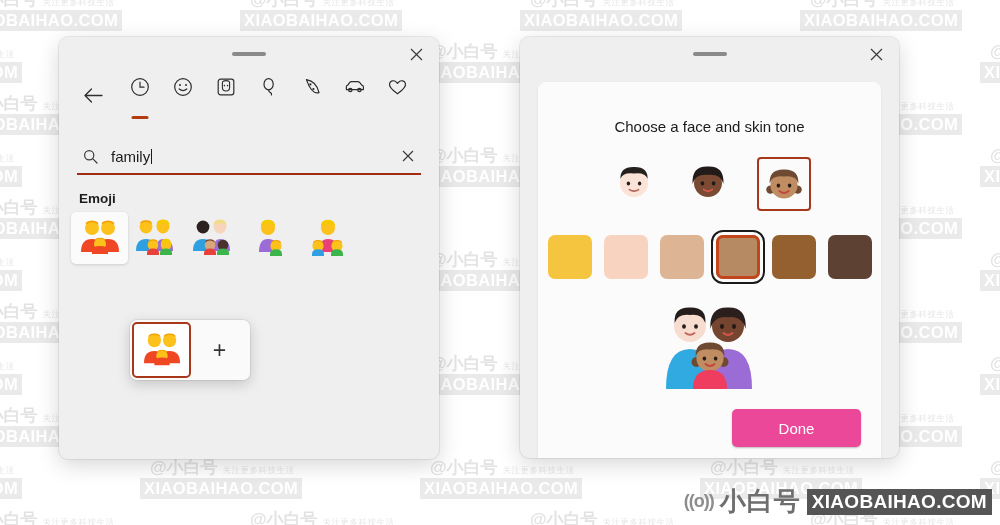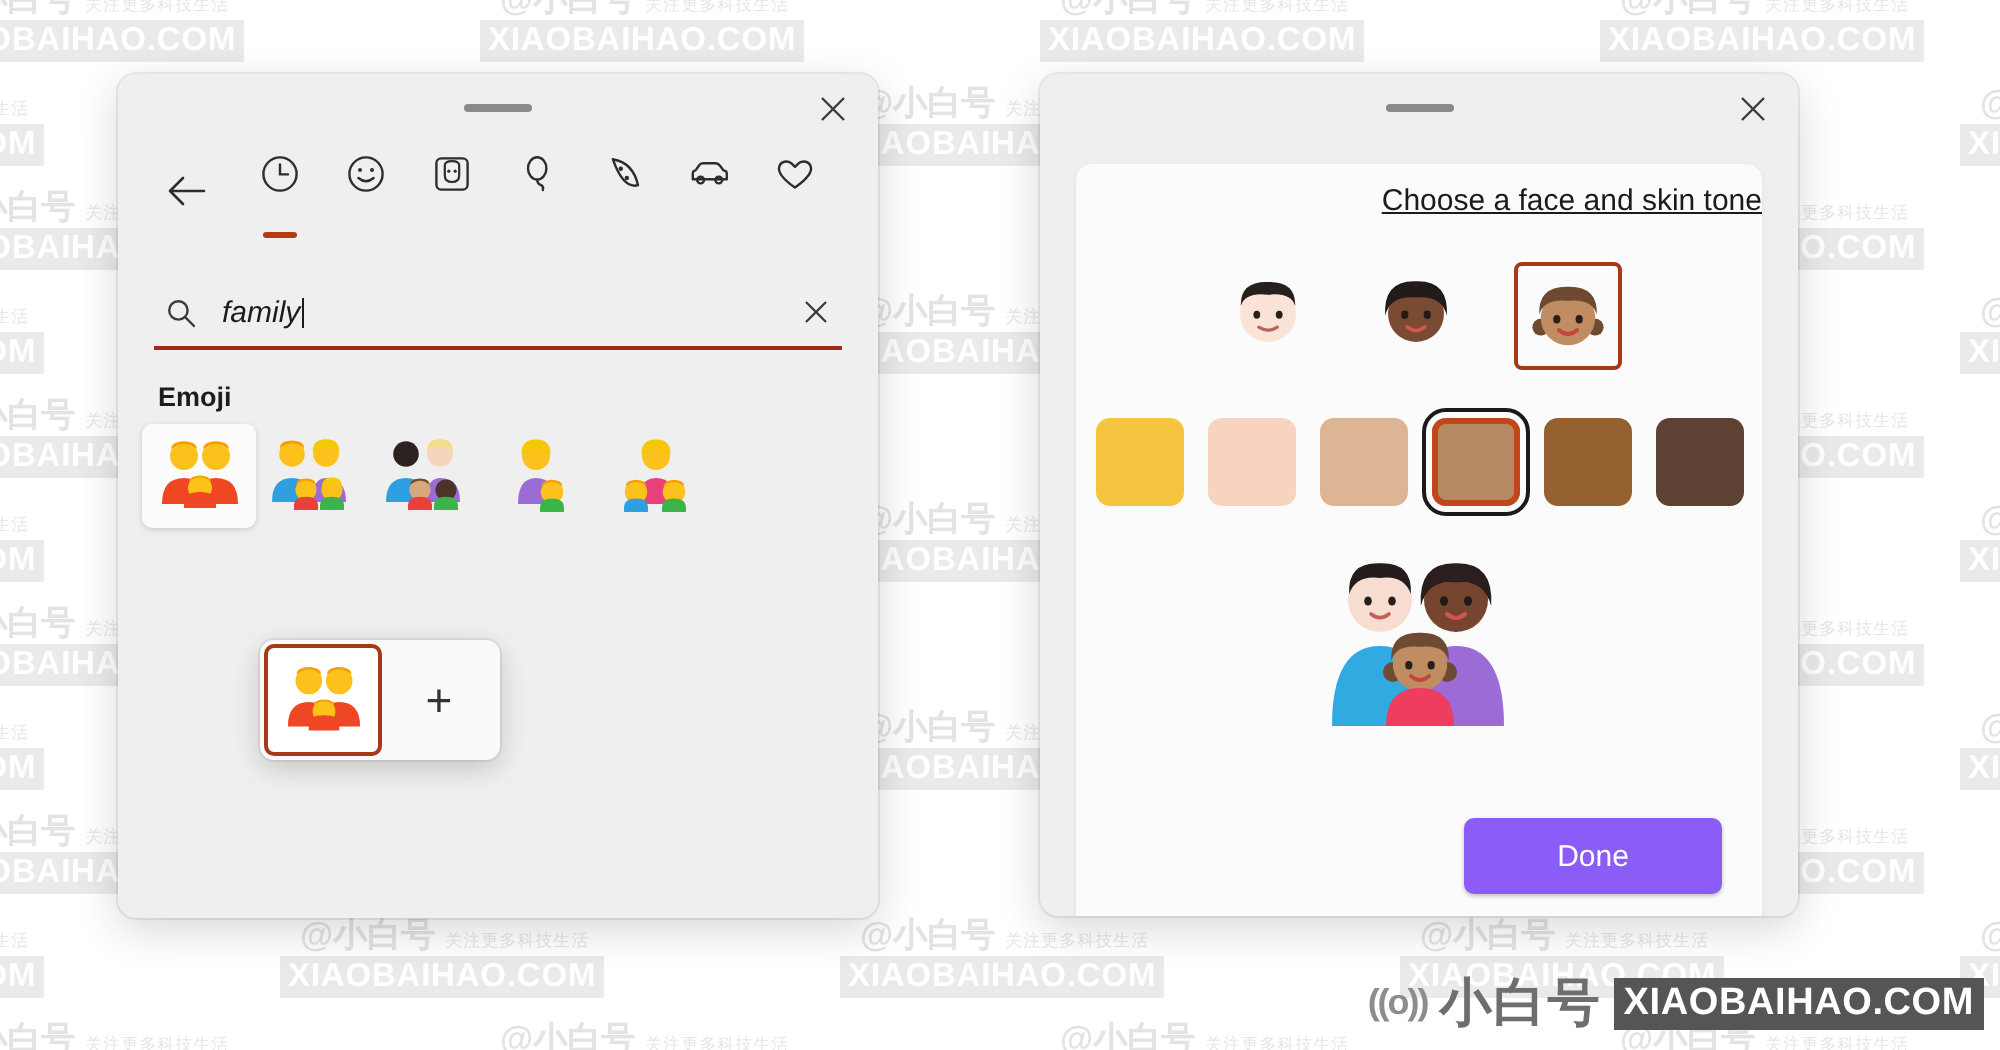--- a/index.html
+++ b/index.html
@@ -75,21 +75,21 @@
           display:flex;align-items:center;padding:0 2px;z-index:9;}
   .fly-item{width:55px;height:52px;display:flex;align-items:center;justify-content:center;
             border-radius:5px;}
   .fly-item.selected{border:2px solid #a8381a;background:#fff;}
   .fly-plus{flex:1;display:flex;align-items:center;justify-content:center;
             color:#333;font-size:23px;font-weight:300;}
 
   
   .rcard{position:absolute;left:18px;top:45px;width:343px;height:392px;
          background:#fbfbfb;border-radius:8px;box-shadow:0 1px 3px rgba(0,0,0,.06);}
-  .rtitle{text-align:right;font-size:15px;color:#1b1b1b;margin-top:10px;text-decoration:underline;}
+  .rtitle{text-align:center;font-size:15px;color:#1b1b1b;margin-top:36px;}
   .faces{display:flex;justify-content:center;gap:24px;margin-top:22px;}
   .face{width:50px;height:50px;display:flex;align-items:center;justify-content:center;
         border-radius:4px;}
   .face.selected{border:2px solid #a8381a;border-radius:4px;}
   .tones{display:flex;justify-content:center;gap:12px;margin-top:24px;}
   .tone{width:44px;height:44px;border-radius:7px;}
   .tone.selected{outline:2px solid #1a1a1a;outline-offset:3px;
                  box-shadow:inset 0 0 0 3px #c2451c;}
   .preview{display:flex;justify-content:center;margin-top:26px;}
   .donebtn{position:absolute;right:20px;bottom:27px;width:129px;height:38px;
@@ -392,21 +392,21 @@
         </svg>
     </div>
 
     <div class="tab">
       <svg width="21" height="20" viewBox="0 0 21 20">
           <path d="M10.5 16.8 C4 12.2 1.8 9.2 2.6 6.4 C3.3 3.9 6.8 2.7 9 4.9 L10.5 6.4 L12 4.9 C14.2 2.7 17.7 3.9 18.4 6.4 C19.2 9.2 17 12.2 10.5 16.8 Z" stroke="#2d2d2d" stroke-width="1.2" fill="none" stroke-linejoin="round"></path>
         </svg>
     </div>
   </div>
 
-  <div class="searchwrap" style="border-bottom-color: rgb(160, 43, 18); font-style: italic;">
+  <div class="searchwrap" style="border-bottom-color: rgb(160, 43, 18);">
     <span class="search-ico">
       <svg width="15" height="15" viewBox="0 0 15 15">
           <circle cx="6.2" cy="6.2" r="4.6" stroke="#3a3a3a" stroke-width="1.2" fill="none"></circle>
           <path d="M9.7 9.7 L14 14" stroke="#3a3a3a" stroke-width="1.2" stroke-linecap="round"></path>
         </svg>
     </span>
     <span class="search-val">family</span>
       <span class="caret"></span>
     <span class="clear-ico">
       <svg width="12" height="12" viewBox="0 0 12 12">
@@ -583,21 +583,21 @@
         <circle cx="62.5" cy="57" r="5" fill="#6e4a33"></circle>
         <circle cx="49" cy="53" r="13.6" fill="#c08d63"></circle>
         <path d="M34.6 51.4 Q34 37 49 37.4 Q64 37 63.4 51.4 Q61 43 49 44.4 Q37 43 34.6 51.4Z" fill="#6e4a33"></path>
         <ellipse cx="43.4" cy="53.6" rx="1.8" ry="2.1" fill="#2a1f1a"></ellipse>
         <ellipse cx="54.6" cy="53.6" rx="1.8" ry="2.1" fill="#2a1f1a"></ellipse>
         <path d="M44.4 59 Q49 63 53.6 59" stroke="#c4473d" stroke-width="1.9" fill="none" stroke-linecap="round"></path>
         <path d="M32 84 Q32 65 49 65 Q66 65 66 84 Z" fill="#ef3d5f"></path>
       </svg>
     </div>
 
-    <div class="donebtn" style="background: #8b5cf6;">Done</div>
+    <div class="donebtn" style="background: #ec4899;">Done</div>
   </div>
 </div>
 
 <div id="logo">
   <span class="logo-wave">((o))</span>
   <span class="logo-cn">小白号</span>
   <span class="logo-en">XIAOBAIHAO.COM</span>
 </div>
 
 </body></html>

